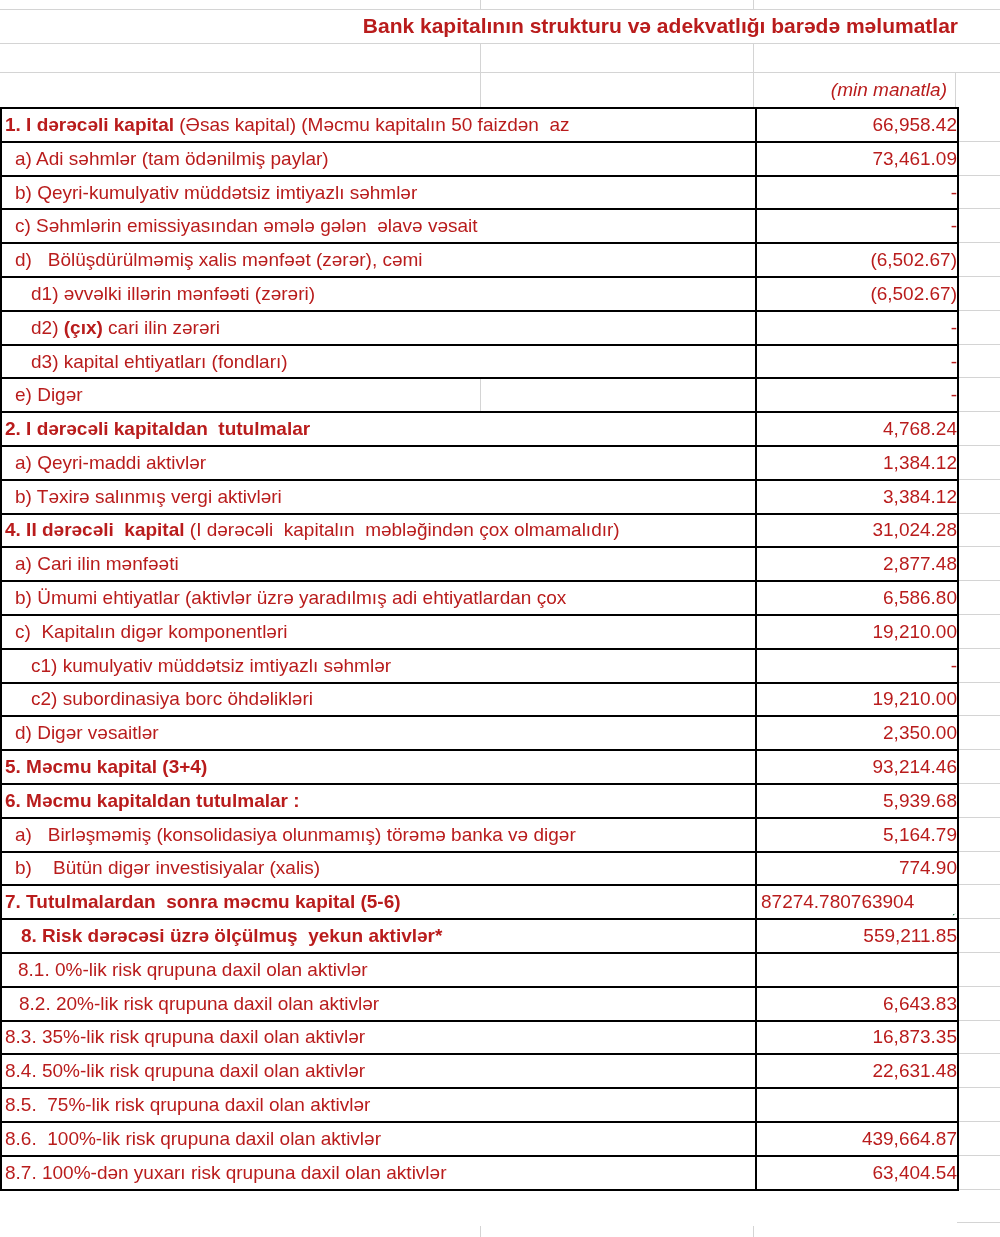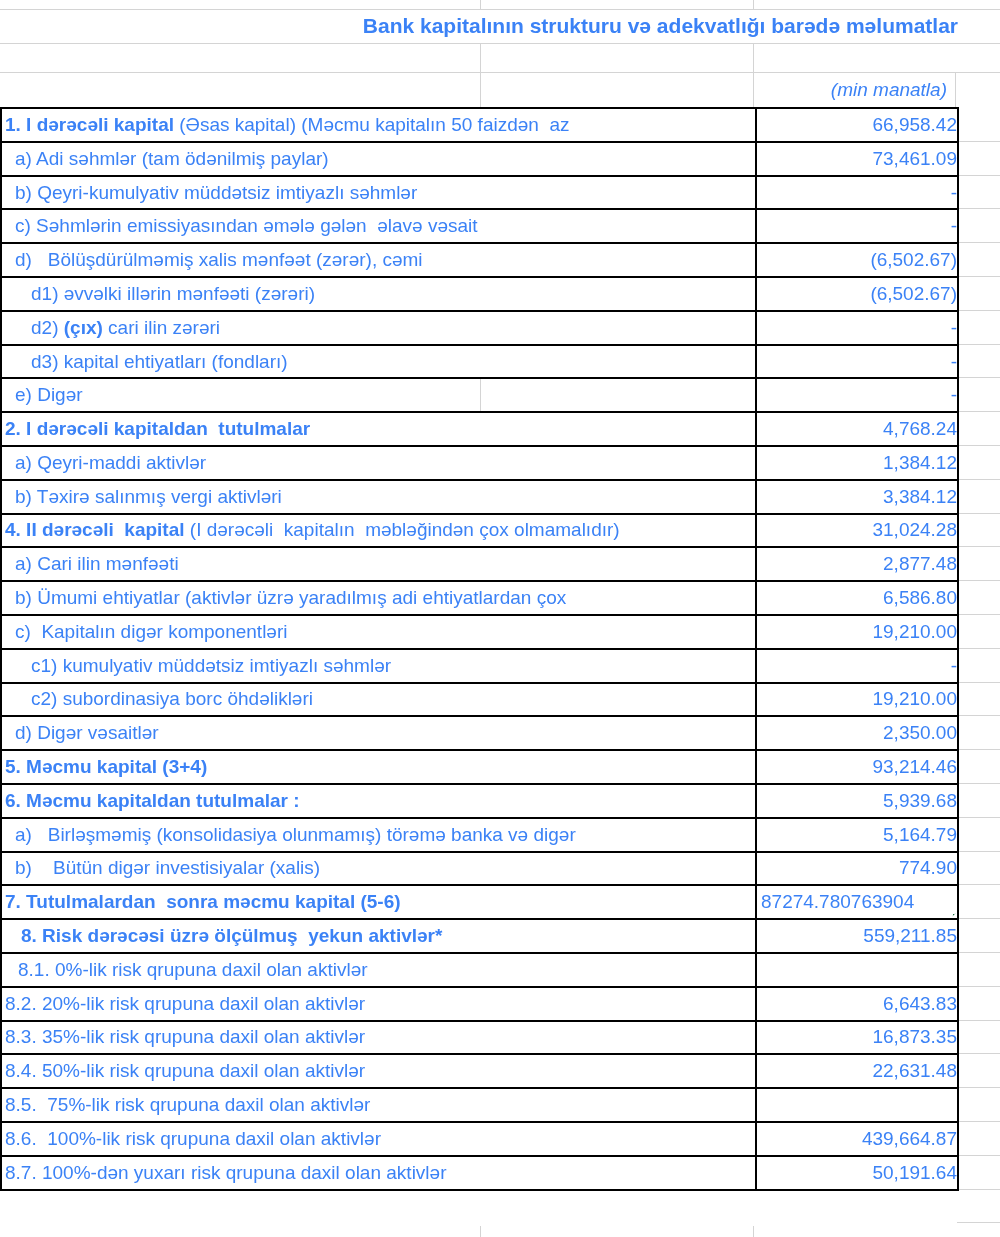--- a/index.html
+++ b/index.html
@@ -1,21 +1,21 @@
 <!DOCTYPE html>
 <html><head>
 <meta charset="utf-8">
 <style>
   html,body{margin:0;padding:0;background:#ffffff;}
   .page{
     position:relative;
     width:1000px;height:1237px;
     background:#ffffff;
     font-family:"Liberation Sans","DejaVu Sans",sans-serif;
-    color:#3b82f6;
+    color:#b91c1c;
     overflow:hidden;
   }
   
   .gl{position:absolute;background:#d4d4d4;}
   .gl.h{height:1px;left:0;width:1000px;}
   .gl.v{width:1px;}
   .right-strip{
     position:absolute;left:957px;top:108px;width:43px;height:1117px;
     background:repeating-linear-gradient(to bottom,
       transparent 0, transparent 32.8px, #d4d4d4 32.8px, #d4d4d4 33.8px);
@@ -187,39 +187,39 @@
         </tr>
         <tr>
           <td class="label" style="padding-left: 19px;"><span class="b">8. Risk dərəcəsi üzrə ölçülmuş  yekun aktivlər*</span></td>
           <td class="value"><span>559,211.85</span></td>
         </tr>
         <tr>
           <td class="label" style="padding-left: 16px;"><span>8.1. 0%-lik risk qrupuna daxil olan aktivlər</span></td>
           <td class="value"><span></span></td>
         </tr>
         <tr>
-          <td class="label" style="padding-left: 3px;"><span>8.2. 20%-lik risk qrupuna daxil olan aktivlər</span></td>
+          <td class="label" style="padding-left: 17px;"><span>8.2. 20%-lik risk qrupuna daxil olan aktivlər</span></td>
           <td class="value"><span>6,643.83</span></td>
         </tr>
         <tr>
           <td class="label" style="padding-left: 3px;"><span>8.3. 35%-lik risk qrupuna daxil olan aktivlər</span></td>
           <td class="value"><span>16,873.35</span></td>
         </tr>
         <tr>
           <td class="label" style="padding-left: 3px;"><span>8.4. 50%-lik risk qrupuna daxil olan aktivlər</span></td>
           <td class="value"><span>22,631.48</span></td>
         </tr>
         <tr>
           <td class="label" style="padding-left: 3px;"><span>8.5.  75%-lik risk qrupuna daxil olan aktivlər</span></td>
           <td class="value"><span></span></td>
         </tr>
         <tr>
           <td class="label" style="padding-left: 3px;"><span>8.6.  100%-lik risk qrupuna daxil olan aktivlər</span></td>
           <td class="value"><span>439,664.87</span></td>
         </tr>
         <tr>
           <td class="label" style="padding-left: 3px;"><span>8.7. 100%-dən yuxarı risk qrupuna daxil olan aktivlər</span></td>
-          <td class="value"><span>50,191.64</span></td>
+          <td class="value"><span>63,404.54</span></td>
         </tr>
       </tbody>
   </table>
 
 </div>
 
 </body></html>

